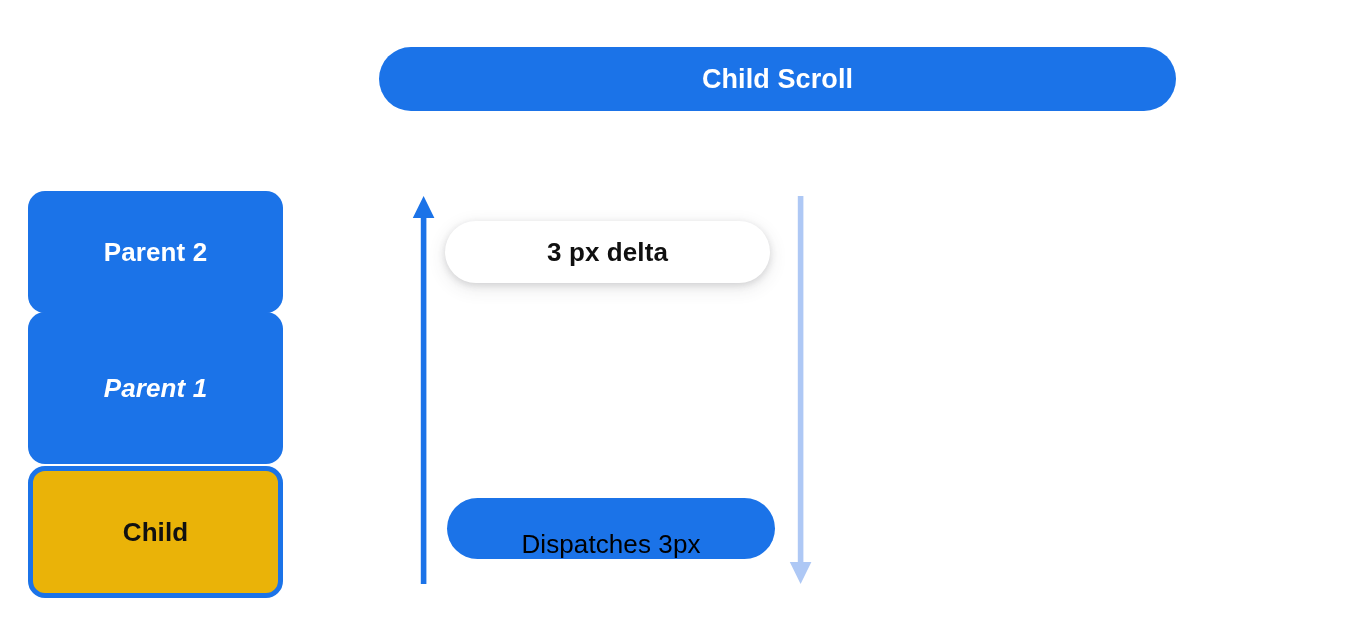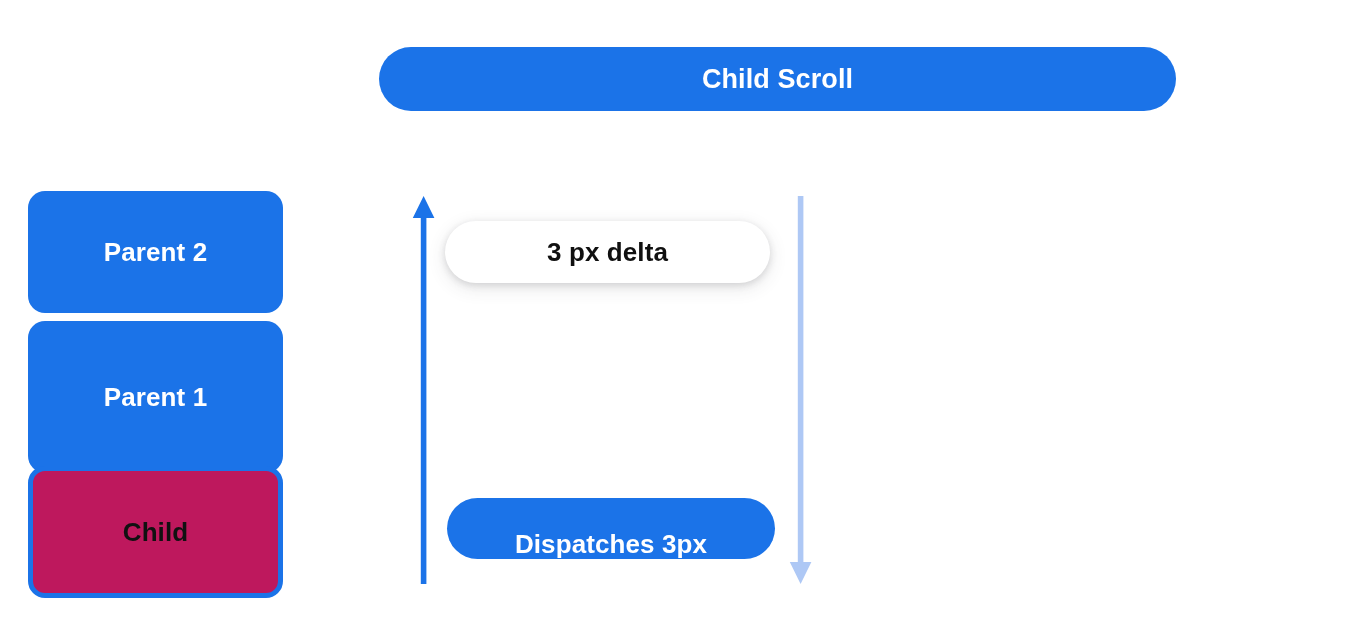--- a/index.html
+++ b/index.html
@@ -61,30 +61,30 @@
   }
 
   .stack-box.filled {
     background: #1b73e8;
   }
   .stack-box.filled .box-label {
     color: #ffffff;
   }
 
   .stack-box.outlined {
-    background: #be185d;
+    background: #eab308;
     border: 5px solid #1b73e8;
   }
   .stack-box.outlined .box-label {
     color: #111111;
     font-weight: 600;
   }
 
   #box-parent2 { top: 191px;  height: 122px; justify-content: center; }
-  #box-parent1 { top: 321px;  height: 152px; }
+  #box-parent1 { top: 312px;  height: 152px; font-style: italic; }
   #box-child   { top: 466px;  height: 132px; }
 
   
   .arrow {
     position: absolute;
   }
 
   #arrow-up {
     left: 410px;
     top: 194px;
@@ -128,22 +128,22 @@
 
   #pill-dispatch {
     left: 447px;
     top: 498px;
     width: 328px;
     height: 61px;
     background: #1b73e8;
     border-radius: 31px;
   }
   #pill-dispatch .pill-label {
-    color: #ffffff;
-    font-weight: 700;
+    color: #000000;
+    font-weight: 400;
     margin-top: 30px;
   }
 </style>
 </head>
 <body>
 
 <div id="canvas">
 
   <div class="post-scroll-bar">
     <span class="label">Child Scroll</span>

